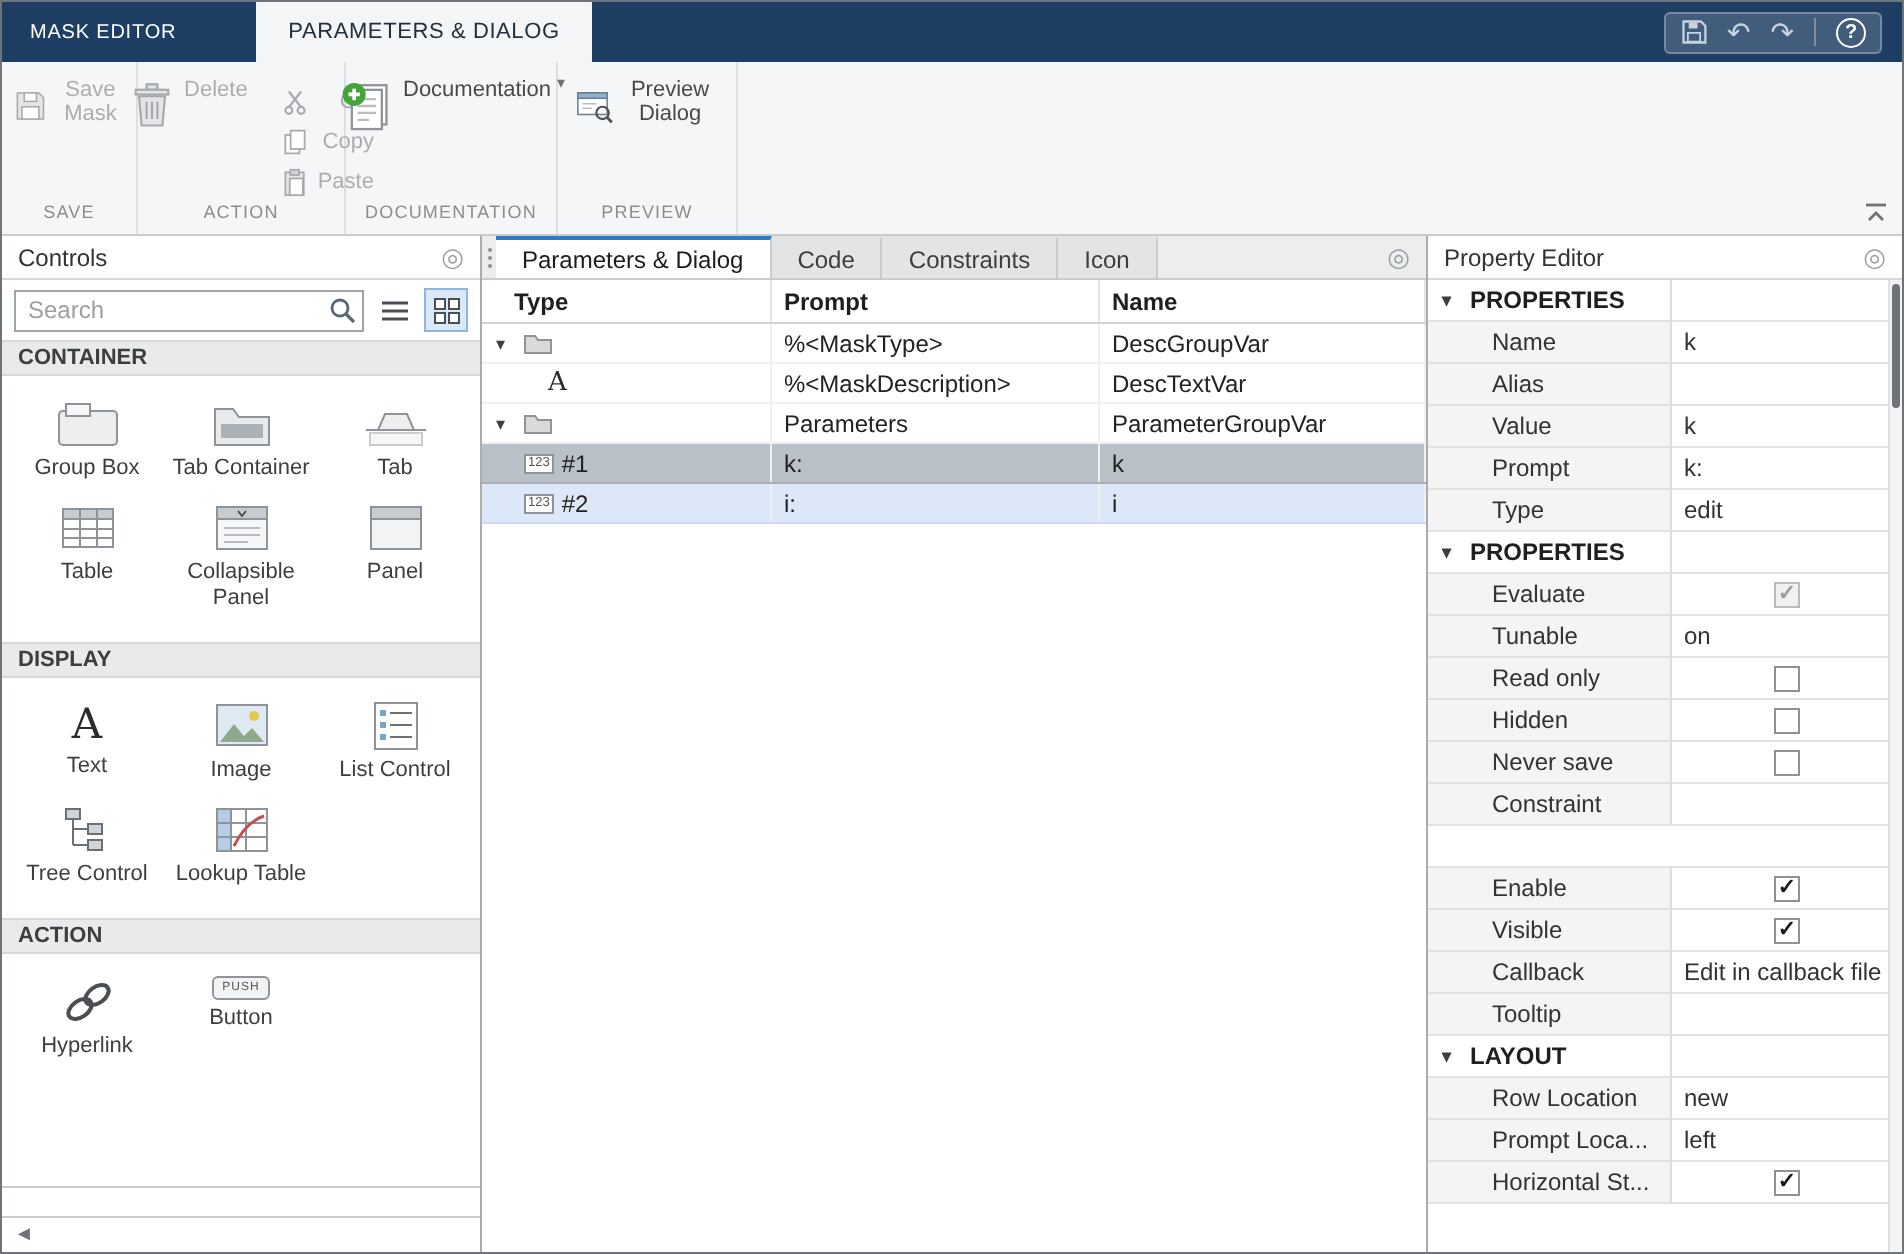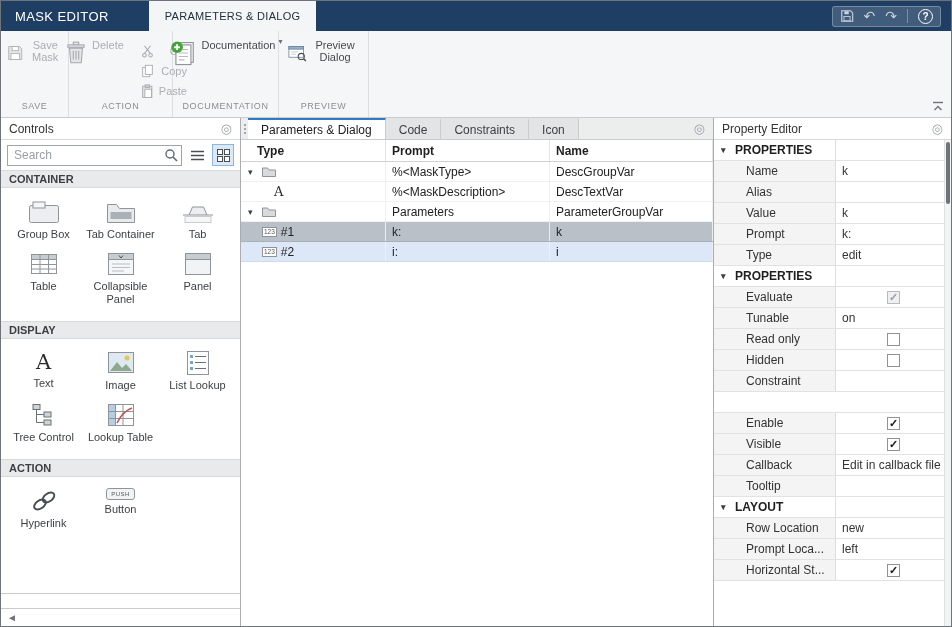--- a/index.html
+++ b/index.html
@@ -2,21 +2,21 @@
 <html><head>
 <meta charset="utf-8">
 <style>
   * { box-sizing: border-box; margin: 0; padding: 0; }
   html,body { width:952px; height:627px; overflow:hidden; }
   body { font-family:"Liberation Sans", sans-serif; font-size:12px; color:#222; background:#fff; position:relative; }
   .app { position:absolute; inset:0; border:1px solid #6f737a; }
 
   
   .titlebar { height:30px; background:#1e3e63; display:flex; align-items:stretch; }
-  .tb-title { color:#fff; font-size:13px; letter-spacing:.4px; display:flex; align-items:center; padding:0 14px; }
+  .tb-title { color:#fff; font-size:10px; letter-spacing:.4px; display:flex; align-items:center; padding:0 14px; }
   .tb-tab { background:#f4f5f6; color:#22303e; font-size:11px; letter-spacing:.3px; display:flex; align-items:center; padding:0 16px; margin-left:26px; }
   .tb-right { margin-left:auto; display:flex; align-items:center; padding-right:10px; }
   .qa { background:rgba(255,255,255,.16); border:1px solid rgba(255,255,255,.28); border-radius:3px; display:flex; align-items:center; height:21px; padding:0 7px; gap:10px; }
   .qa .qi { color:#c6d3e0; font-size:14px; line-height:1; display:flex; align-items:center; }
   .qa .sep { width:1px; height:14px; background:rgba(255,255,255,.3); }
   .help-circle { width:15px; height:15px; border:1.5px solid #fff; border-radius:50%; color:#fff; font-size:10px; font-weight:bold; display:flex; align-items:center; justify-content:center; }
 
   
   .ribbon { height:87px; background:#f5f6f7; border-bottom:1px solid #c9cbcd; display:flex; position:relative; }
   .rsec { border-right:1px solid #dcdee0; display:flex; flex-direction:column; }
@@ -318,21 +318,21 @@
         <div class="citem">
           <svg width="30" height="26" viewBox="0 0 30 26">
               <rect x="4.5" y="1.5" width="21" height="23" fill="#fff" stroke="#8e949a"></rect>
               <rect x="7" y="5" width="3" height="3" fill="#7aa3c9"></rect>
               <path d="M12 6.5 h11" stroke="#6b7075"></path>
               <rect x="7" y="11" width="3" height="3" fill="#7aa3c9"></rect>
               <path d="M12 12.5 h11" stroke="#6b7075"></path>
               <rect x="7" y="17" width="3" height="3" fill="#7aa3c9"></rect>
               <path d="M12 18.5 h11" stroke="#6b7075"></path>
             </svg>
-          <span class="clabel">List Lookup</span>
+          <span class="clabel">List Control</span>
         </div>
         <div class="citem">
           <svg width="30" height="26" viewBox="0 0 30 26">
               <rect x="4" y="2.5" width="7" height="5" fill="#cfd4d9" stroke="#6b7075"></rect>
               <rect x="15" y="10" width="7" height="5" fill="#cfd4d9" stroke="#6b7075"></rect>
               <rect x="15" y="18" width="7" height="5" fill="#cfd4d9" stroke="#6b7075"></rect>
               <path d="M7.5 7.5 V20.5 M7.5 12.5 H15 M7.5 20.5 H15" fill="none" stroke="#6b7075"></path>
             </svg>
           <span class="clabel">Tree Control</span>
         </div>
@@ -504,20 +504,26 @@
               <span class="cb"></span>
             </div>
         </div>
         <div class="prow">
           <div class="pkey">Hidden</div>
           <div class="pval center">
               <span class="cb"></span>
             </div>
         </div>
         <div class="prow">
+          <div class="pkey">Never save</div>
+          <div class="pval center">
+              <span class="cb"></span>
+            </div>
+        </div>
+        <div class="prow">
           <div class="pkey">Constraint</div>
           <div class="pval"></div>
         </div>
 
         <div class="prow">
           <div class="pval"></div>
         </div>
         <div class="prow">
           <div class="pkey">Enable</div>
           <div class="pval center">

